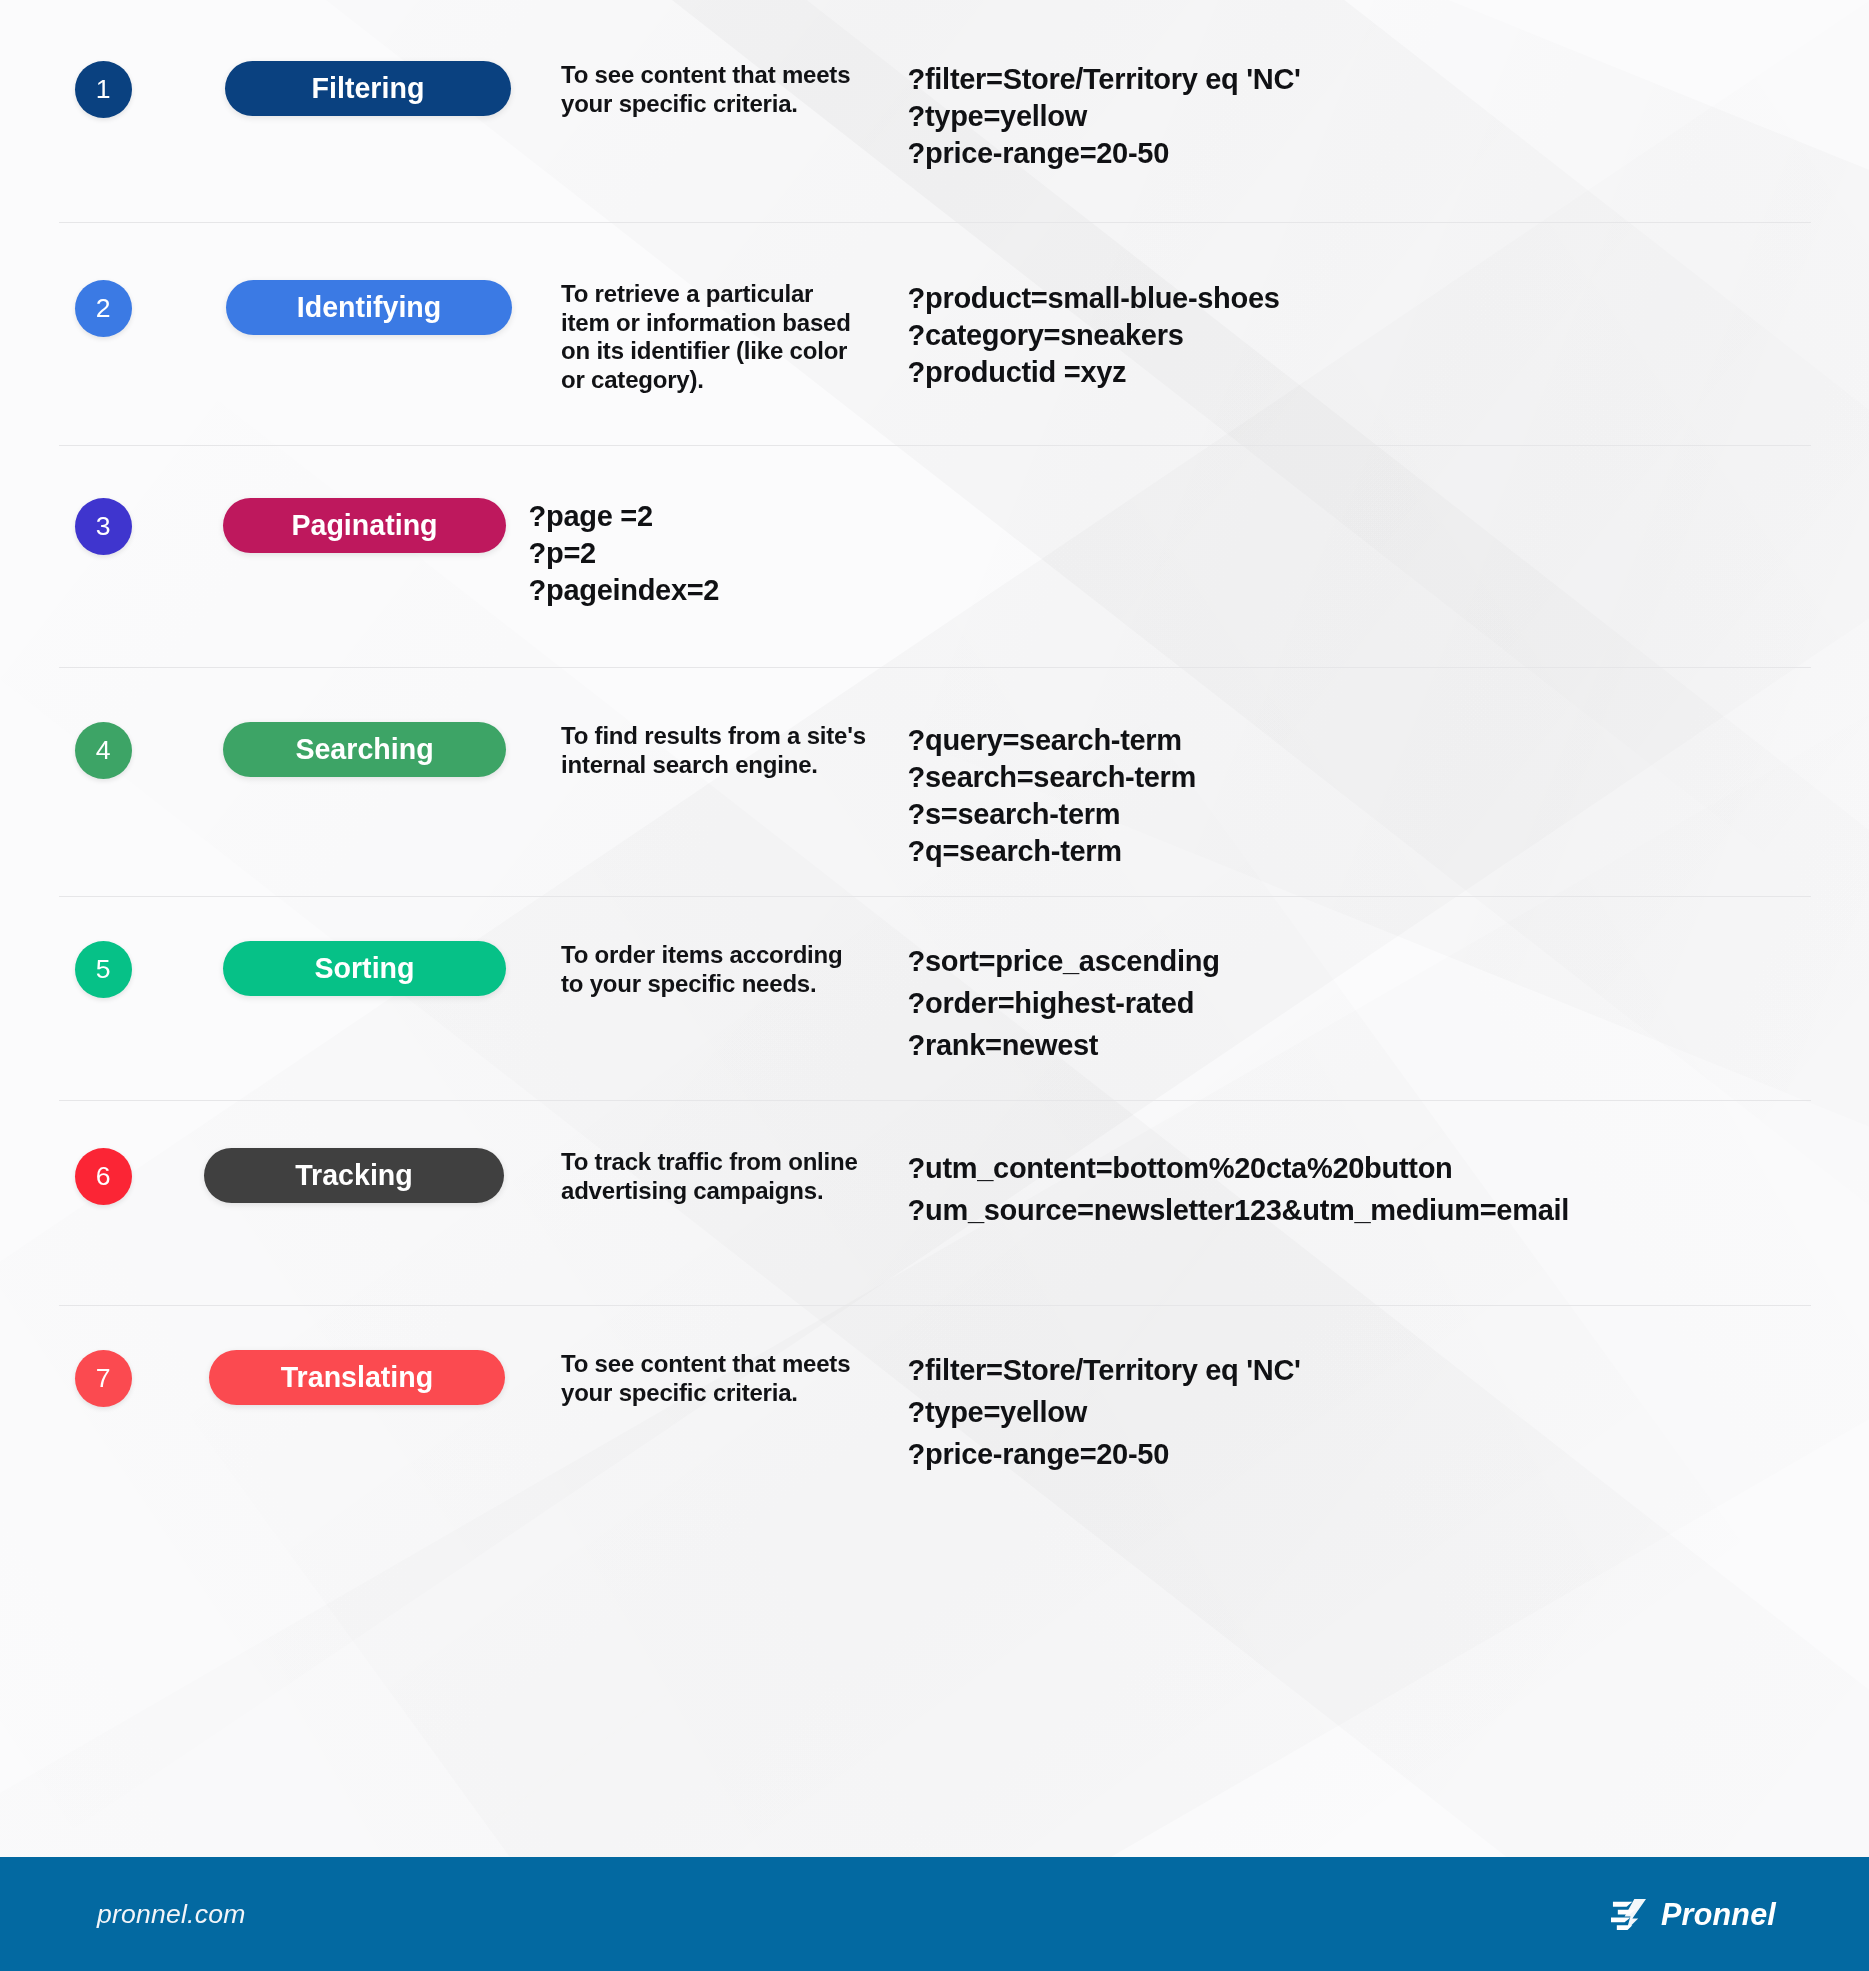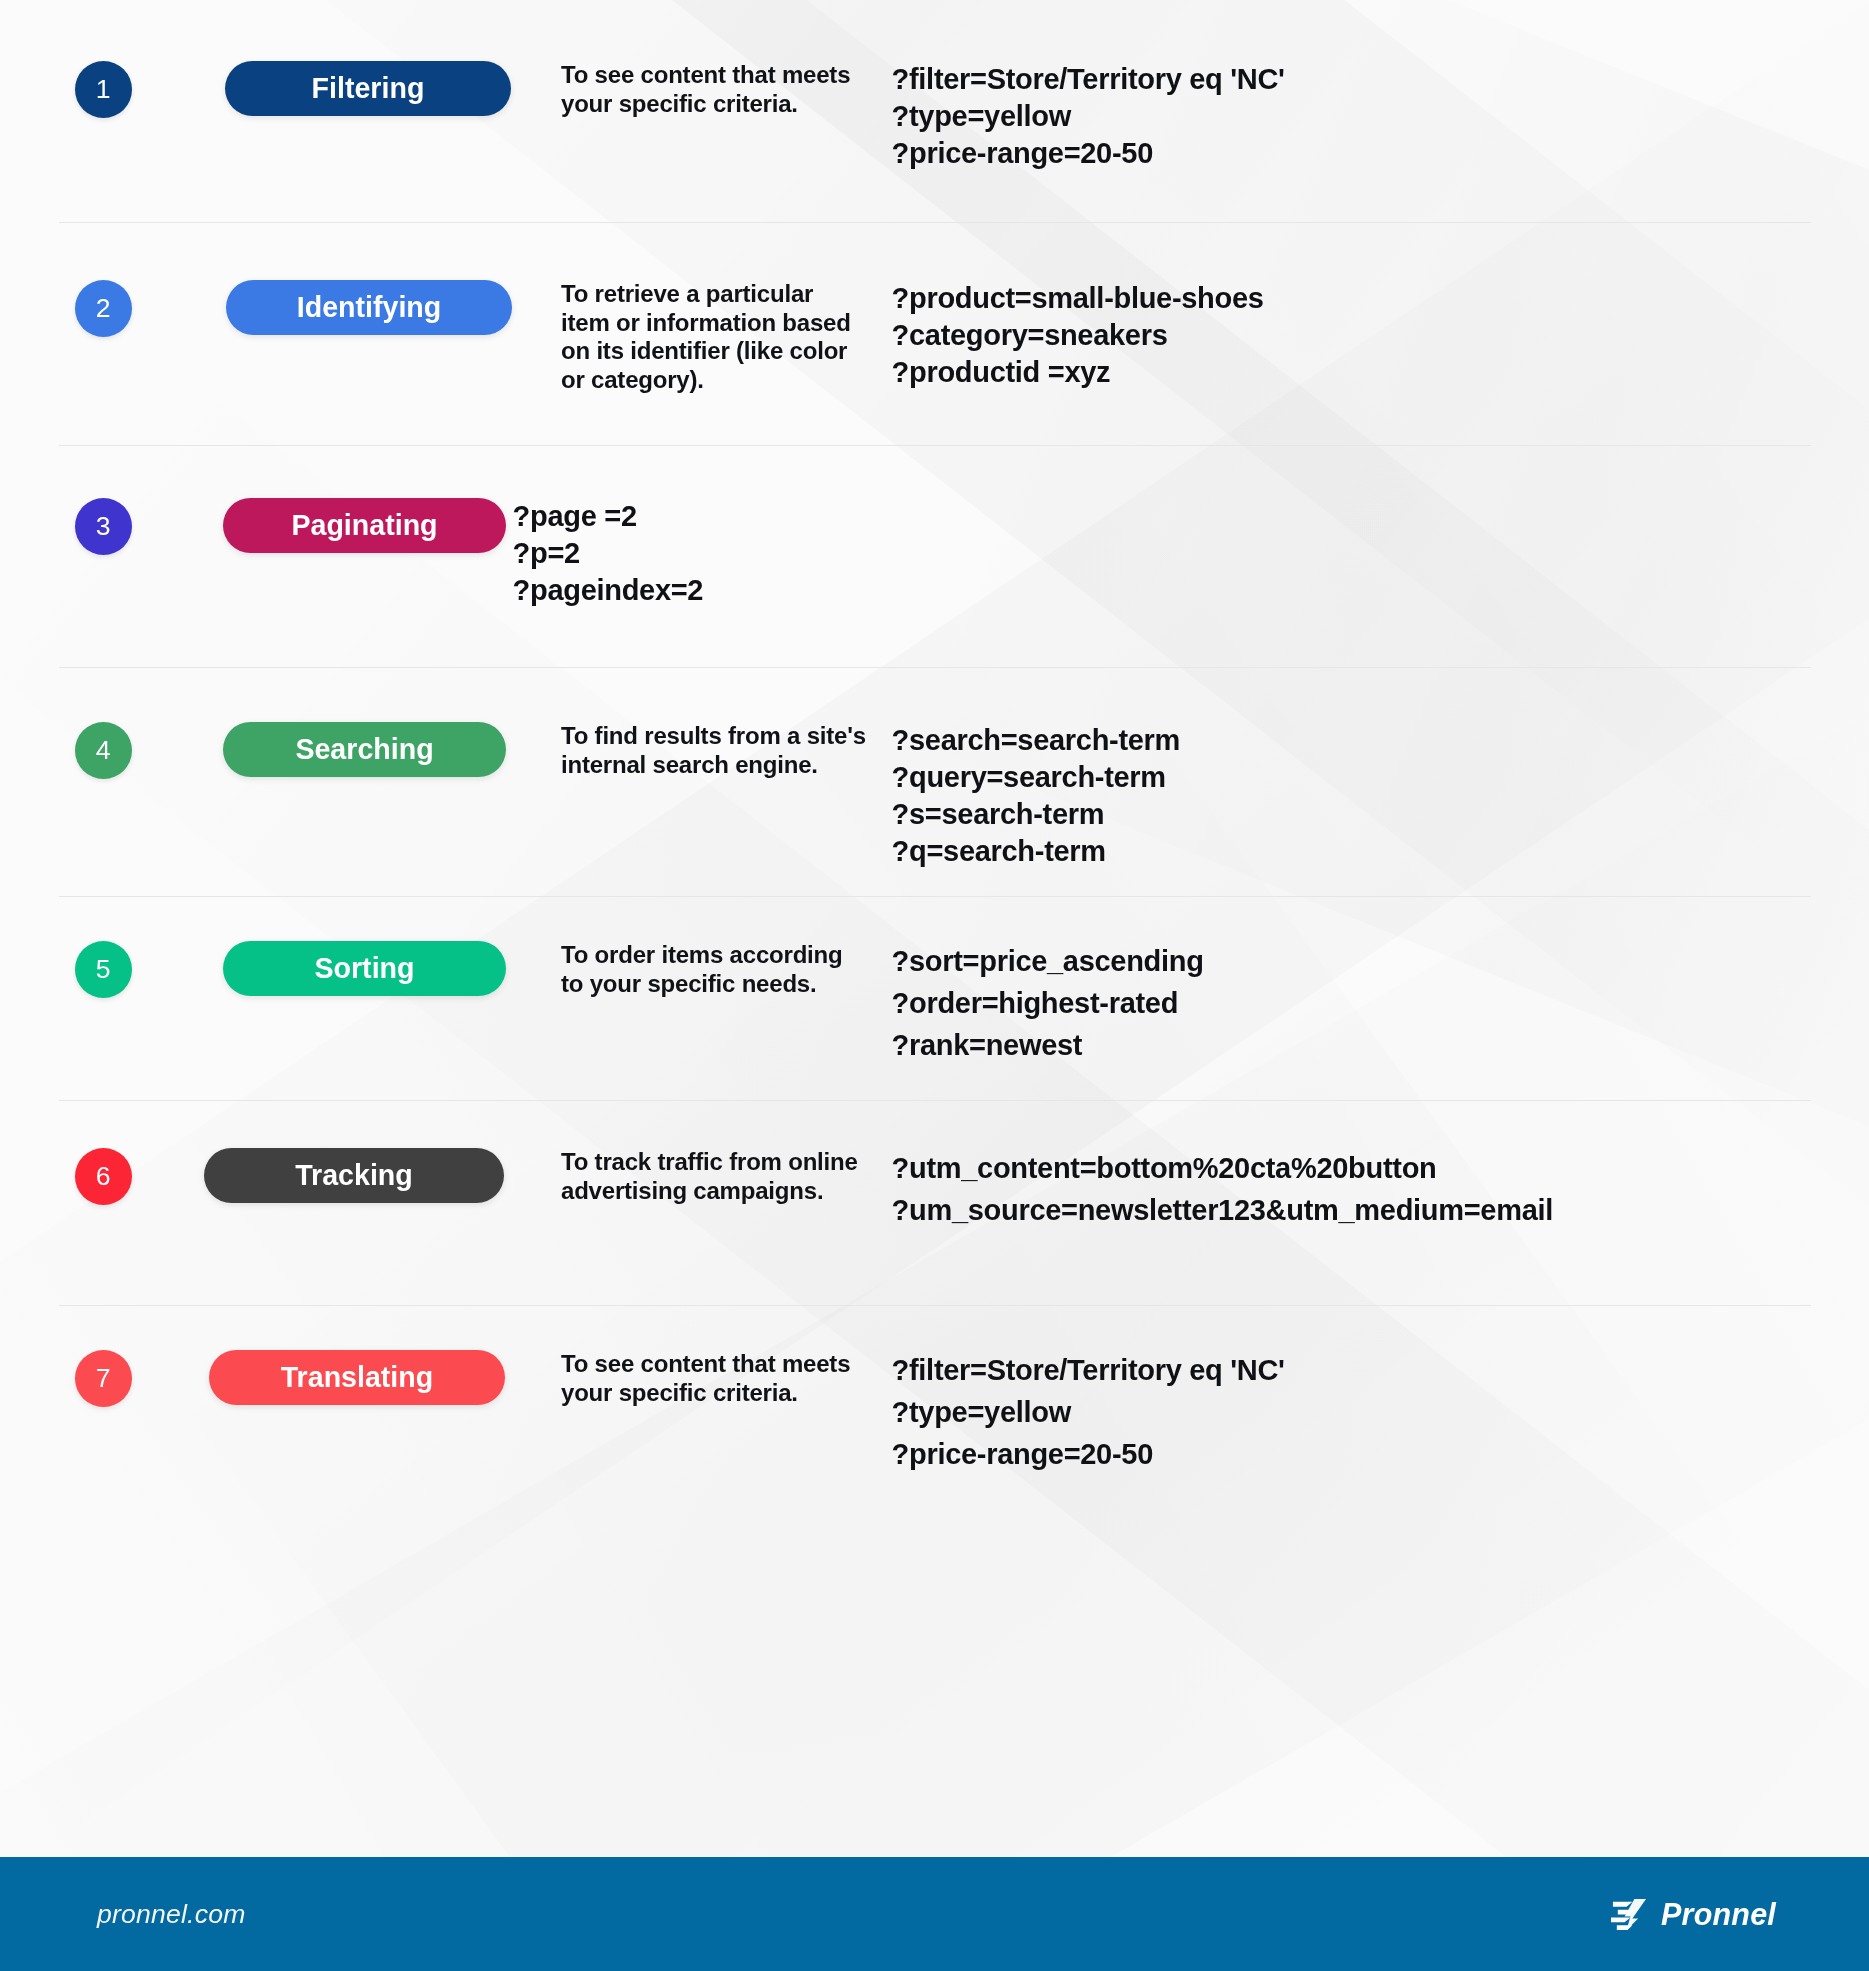--- a/index.html
+++ b/index.html
@@ -127,21 +127,21 @@
   
   .col-code {
     flex: 1 1 auto;
     box-sizing: border-box;
     padding-left: 23.6px;
     font-size: 29px;
     font-weight: bold;
     color: #101114;
     letter-spacing: -0.3px;
   }
-  .code-line { line-height: 1.28; white-space: nowrap; }
+  .code-line { line-height: 1.28; white-space: nowrap; margin-left: 16px; }
   .col-code.loose .code-line { line-height: 1.44; }
 
   
   .footer {
     position: absolute;
     left: 0;
     bottom: 0;
     width: 1870px;
     height: 114px;
     background: #0a4180;
@@ -231,22 +231,22 @@
 
   <div class="row r4">
     <div class="col-num">
       <div class="badge" style="background: rgb(61, 164, 102);">4</div>
     </div>
     <div class="col-pill">
       <div class="pill w4" style="background: rgb(61, 164, 102);">Searching</div>
     </div>
     <div class="col-desc">To find results from a site's internal search engine.</div>
     <div class="col-code">
+      <div class="code-line">?query=search-term</div>
       <div class="code-line">?search=search-term</div>
-      <div class="code-line">?query=search-term</div>
       <div class="code-line">?s=search-term</div>
       <div class="code-line">?q=search-term</div>
     </div>
   </div>
 
   <div class="row r5">
     <div class="col-num">
       <div class="badge" style="background: rgb(6, 193, 135);">5</div>
     </div>
     <div class="col-pill">

